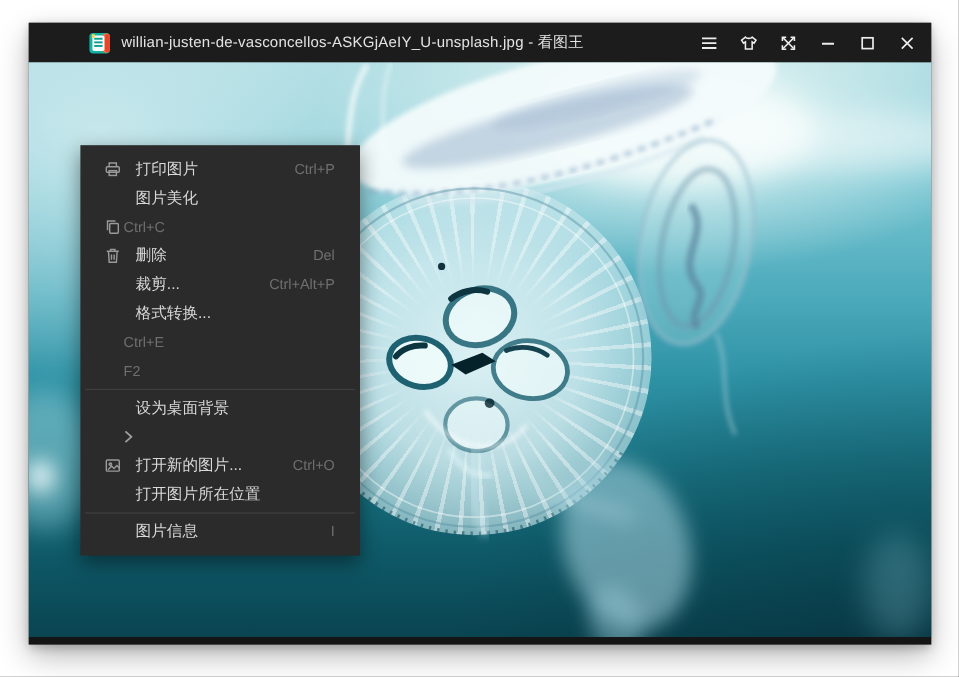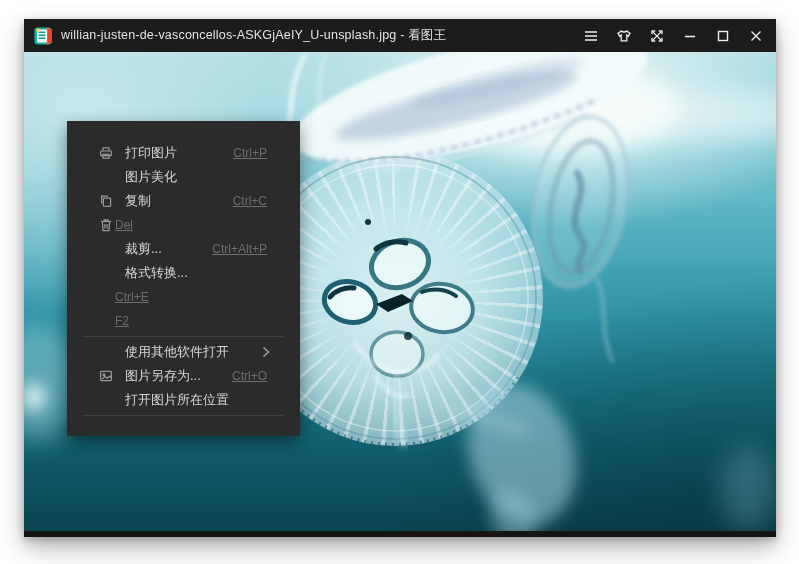--- a/index.html
+++ b/index.html
@@ -9,21 +9,21 @@
     -webkit-font-smoothing:antialiased;
   }
   .app-window{
     position:absolute;left:24px;top:19px;width:752px;height:518px;
     background:#161616;
     box-shadow:0 10px 24px rgba(0,0,0,.30),0 3px 8px rgba(0,0,0,.22);
   }
   
   .titlebar{
     position:absolute;left:0;top:0;right:0;height:33px;
-    background:#1c1c1c;display:flex;align-items:center;
+    background:#1c1c1c;display:flex;align-items:center;padding-left:40px;
   }
   .app-icon{width:18px;height:18px;margin-left:10px;flex:0 0 auto;}
   .title-text{
     color:#e3e3e3;font-size:12.5px;margin-left:9px;white-space:nowrap;
     overflow:hidden;text-overflow:ellipsis;max-width:520px;letter-spacing:.2px;
   }
   .tb-controls{margin-left:auto;display:flex;height:100%;padding-right:4px;}
   .tb-btn{width:33px;height:100%;display:flex;align-items:center;justify-content:center;color:#ededed;}
   .tb-ic{display:flex;align-items:center;justify-content:center;}
   
@@ -49,28 +49,28 @@
     mask-image:radial-gradient(circle, transparent 0 29%, #000 46% 79%, transparent 88%);
   }
   .jelly-svg{position:absolute;left:0;top:0;}
   .bottombar{position:absolute;left:0;bottom:0;right:0;height:6px;background:#151515;}
   
   .context-menu{
     position:absolute;left:43px;top:69px;width:233px;z-index:20;
     background:#2b2b2b;padding:4px 0;
     box-shadow:0 6px 16px rgba(0,0,0,.45);
   }
-  .menu-list{list-style:none;margin:16px;padding:0;}
+  .menu-list{list-style:none;margin:4px;padding:0;}
   .menu-item{
     height:24px;display:flex;align-items:center;color:#d8d8d8;font-size:13px;
     cursor:default;white-space:nowrap;
   }
   .mi-icon{width:18px;margin-left:14px;flex:0 0 auto;display:flex;align-items:center;justify-content:center;color:#9a9a9a;}
   .mi-label{margin-left:10px;flex:1 1 auto;overflow:hidden;}
-  .mi-right{margin-right:17px;color:#6f6f6f;font-size:12px;flex:0 0 auto;display:flex;align-items:center;text-decoration:underline;}
+  .mi-right{margin-right:17px;color:#6f6f6f;font-size:12px;flex:0 0 auto;display:flex;align-items:center;}
   .mi-right.arr{color:#a0a0a0;margin-right:14px;}
   .menu-separator{height:1px;background:#3f3f3f;margin:3px 0;}
 </style>
 </head>
 <body>
 
 <div class="app-window">
 
   <div class="titlebar">
     <span class="app-icon">
@@ -220,29 +220,29 @@
             <span class="mi-label">图片美化</span>
             <span class="mi-right"></span>
           </li>
           <li class="menu-item">
             <span class="mi-icon">
               <svg width="16" height="16" viewBox="0 0 16 16" fill="none" stroke="currentColor" stroke-width="1.2">
                 <rect x="5.4" y="5.2" width="7.2" height="8.2" rx="0.8"></rect>
                 <path d="M3.6 10.8V3.2h6.6"></path>
               </svg>
             </span>
-            <span class="mi-label">复制</span>
             <span class="mi-right">Ctrl+C</span>
           </li>
           <li class="menu-item">
             <span class="mi-icon">
               <svg width="16" height="16" viewBox="0 0 16 16" fill="none" stroke="currentColor" stroke-width="1.2">
                 <path d="M3 4.4h10M6.2 4.4V2.8h3.6v1.6M4.4 4.4l.6 9.2h6l.6-9.2M6.9 7v4.4M9.1 7v4.4"></path>
               </svg>
             </span>
+            <span class="mi-label">删除</span>
             <span class="mi-right">Del</span>
           </li>
           <li class="menu-item">
             <span class="mi-icon"></span>
             <span class="mi-label">裁剪...</span>
             <span class="mi-right">Ctrl+Alt+P</span>
           </li>
           <li class="menu-item">
             <span class="mi-icon"></span>
             <span class="mi-label">格式转换...</span>
@@ -252,42 +252,51 @@
             <span class="mi-icon"></span>
             <span class="mi-right">Ctrl+E</span>
           </li>
           <li class="menu-item">
             <span class="mi-icon"></span>
             <span class="mi-right">F2</span>
           </li>
           <li class="menu-separator"></li>
           <li class="menu-item">
             <span class="mi-icon"></span>
-            <span class="mi-label">使用其他软件打开</span>
+            <span class="mi-label">设为桌面背景</span>
+            <span class="mi-right"></span>
+          </li>
+          <li class="menu-item">
+            <span class="mi-icon"></span>
             <span class="mi-right arr">
               <svg width="8" height="12" viewBox="0 0 8 12" fill="none" stroke="currentColor" stroke-width="1.5">
                 <path d="M1.5 1.5 L6.5 6 L1.5 10.5"></path>
               </svg>
             </span>
           </li>
           <li class="menu-item">
             <span class="mi-icon">
               <svg width="16" height="16" viewBox="0 0 16 16" fill="none" stroke="currentColor" stroke-width="1.2">
                 <rect x="2.6" y="3.4" width="10.8" height="9.2" rx="0.8"></rect>
                 <circle cx="6" cy="6.8" r="1"></circle>
                 <path d="M4 11.4l3-3 2 2 2.4-2.4 2 2"></path>
               </svg>
             </span>
-            <span class="mi-label">图片另存为...</span>
+            <span class="mi-label">打开新的图片...</span>
             <span class="mi-right">Ctrl+O</span>
           </li>
           <li class="menu-item">
             <span class="mi-icon"></span>
             <span class="mi-label">打开图片所在位置</span>
             <span class="mi-right"></span>
           </li>
           <li class="menu-separator"></li>
+          <li class="menu-item">
+            <span class="mi-icon"></span>
+            <span class="mi-label">图片信息</span>
+            <span class="mi-right">I</span>
+          </li>
         </ul>
     </div>
   </div>
 
   <div class="bottombar"></div>
 </div>
 
 </body></html>

